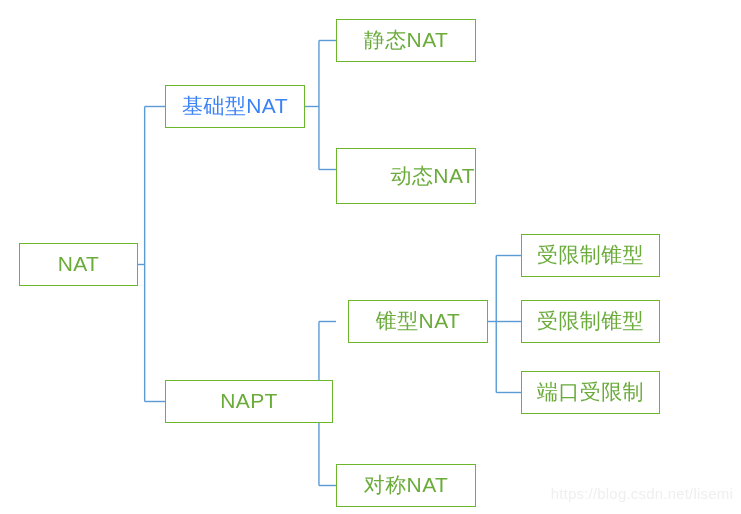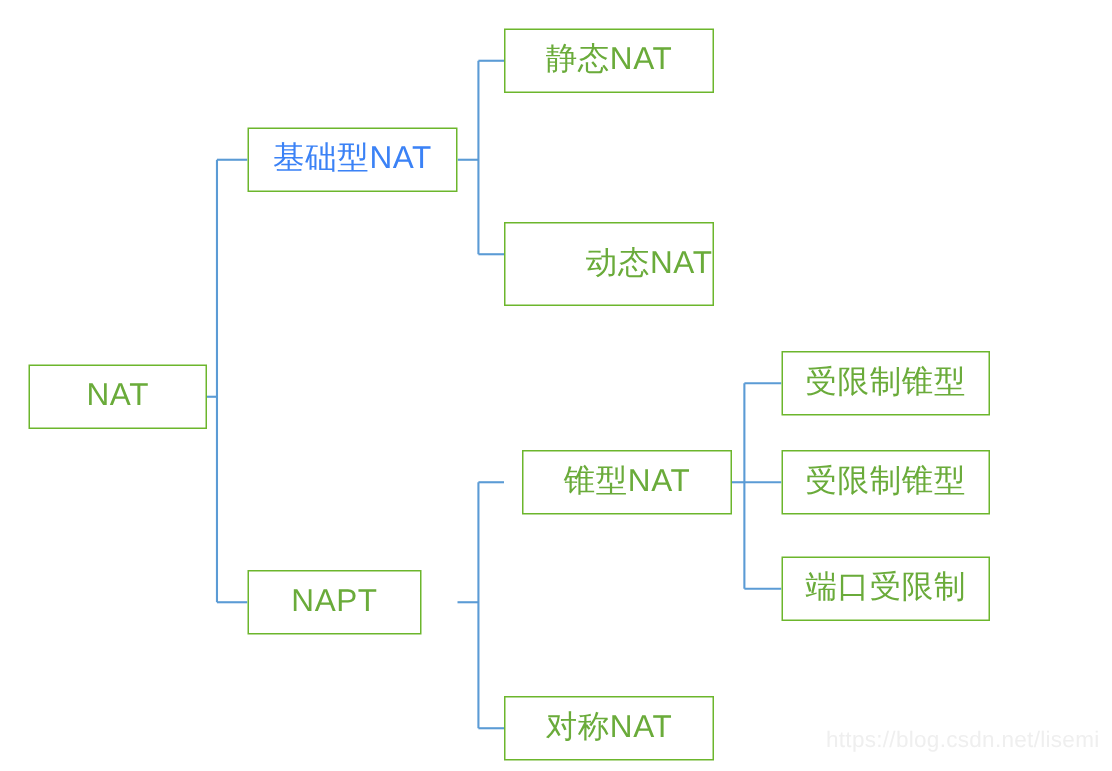--- a/index.html
+++ b/index.html
@@ -80,21 +80,21 @@
       <path d="M 496.25 392.5 H 521" fill="none" stroke="#5b9bd5" stroke-width="1.4"></path>
     </svg>
 
   <div class="node" style="left: 19px; top: 243px; width: 119px; height: 43px; border-color: rgb(108, 182, 44); color: rgb(106, 171, 58);">
     <span class="label">NAT</span>
   </div>
 
   <div class="node" style="left: 165px; top: 85px; width: 140px; height: 43px; border-color: rgb(108, 182, 44); color: #3b82f6;">
     <span class="label">基础型NAT</span>
   </div>
-  <div class="node" style="left: 165px; top: 380px; width: 116px; height: 43px; border-color: rgb(108, 182, 44); color: rgb(106, 171, 58);">
+  <div class="node" style="left: 165px; top: 380px; width: 168px; height: 43px; border-color: rgb(108, 182, 44); color: rgb(106, 171, 58);">
     <span class="label">NAPT</span>
   </div>
 
   <div class="node" style="left: 336px; top: 19px; width: 140px; height: 43px; border-color: rgb(108, 182, 44); color: rgb(106, 171, 58);">
     <span class="label">静态NAT</span>
   </div>
   <div class="node" style="left: 336px; top: 148px; width: 140px; height: 56px; border-color: rgb(108, 182, 44); color: rgb(106, 171, 58); justify-content: flex-end;">
     <span class="label">动态NAT</span>
   </div>
   <div class="node" style="left: 336px; top: 300px; width: 140px; height: 43px; border-color: rgb(108, 182, 44); color: rgb(106, 171, 58); margin-left: 12px;">

